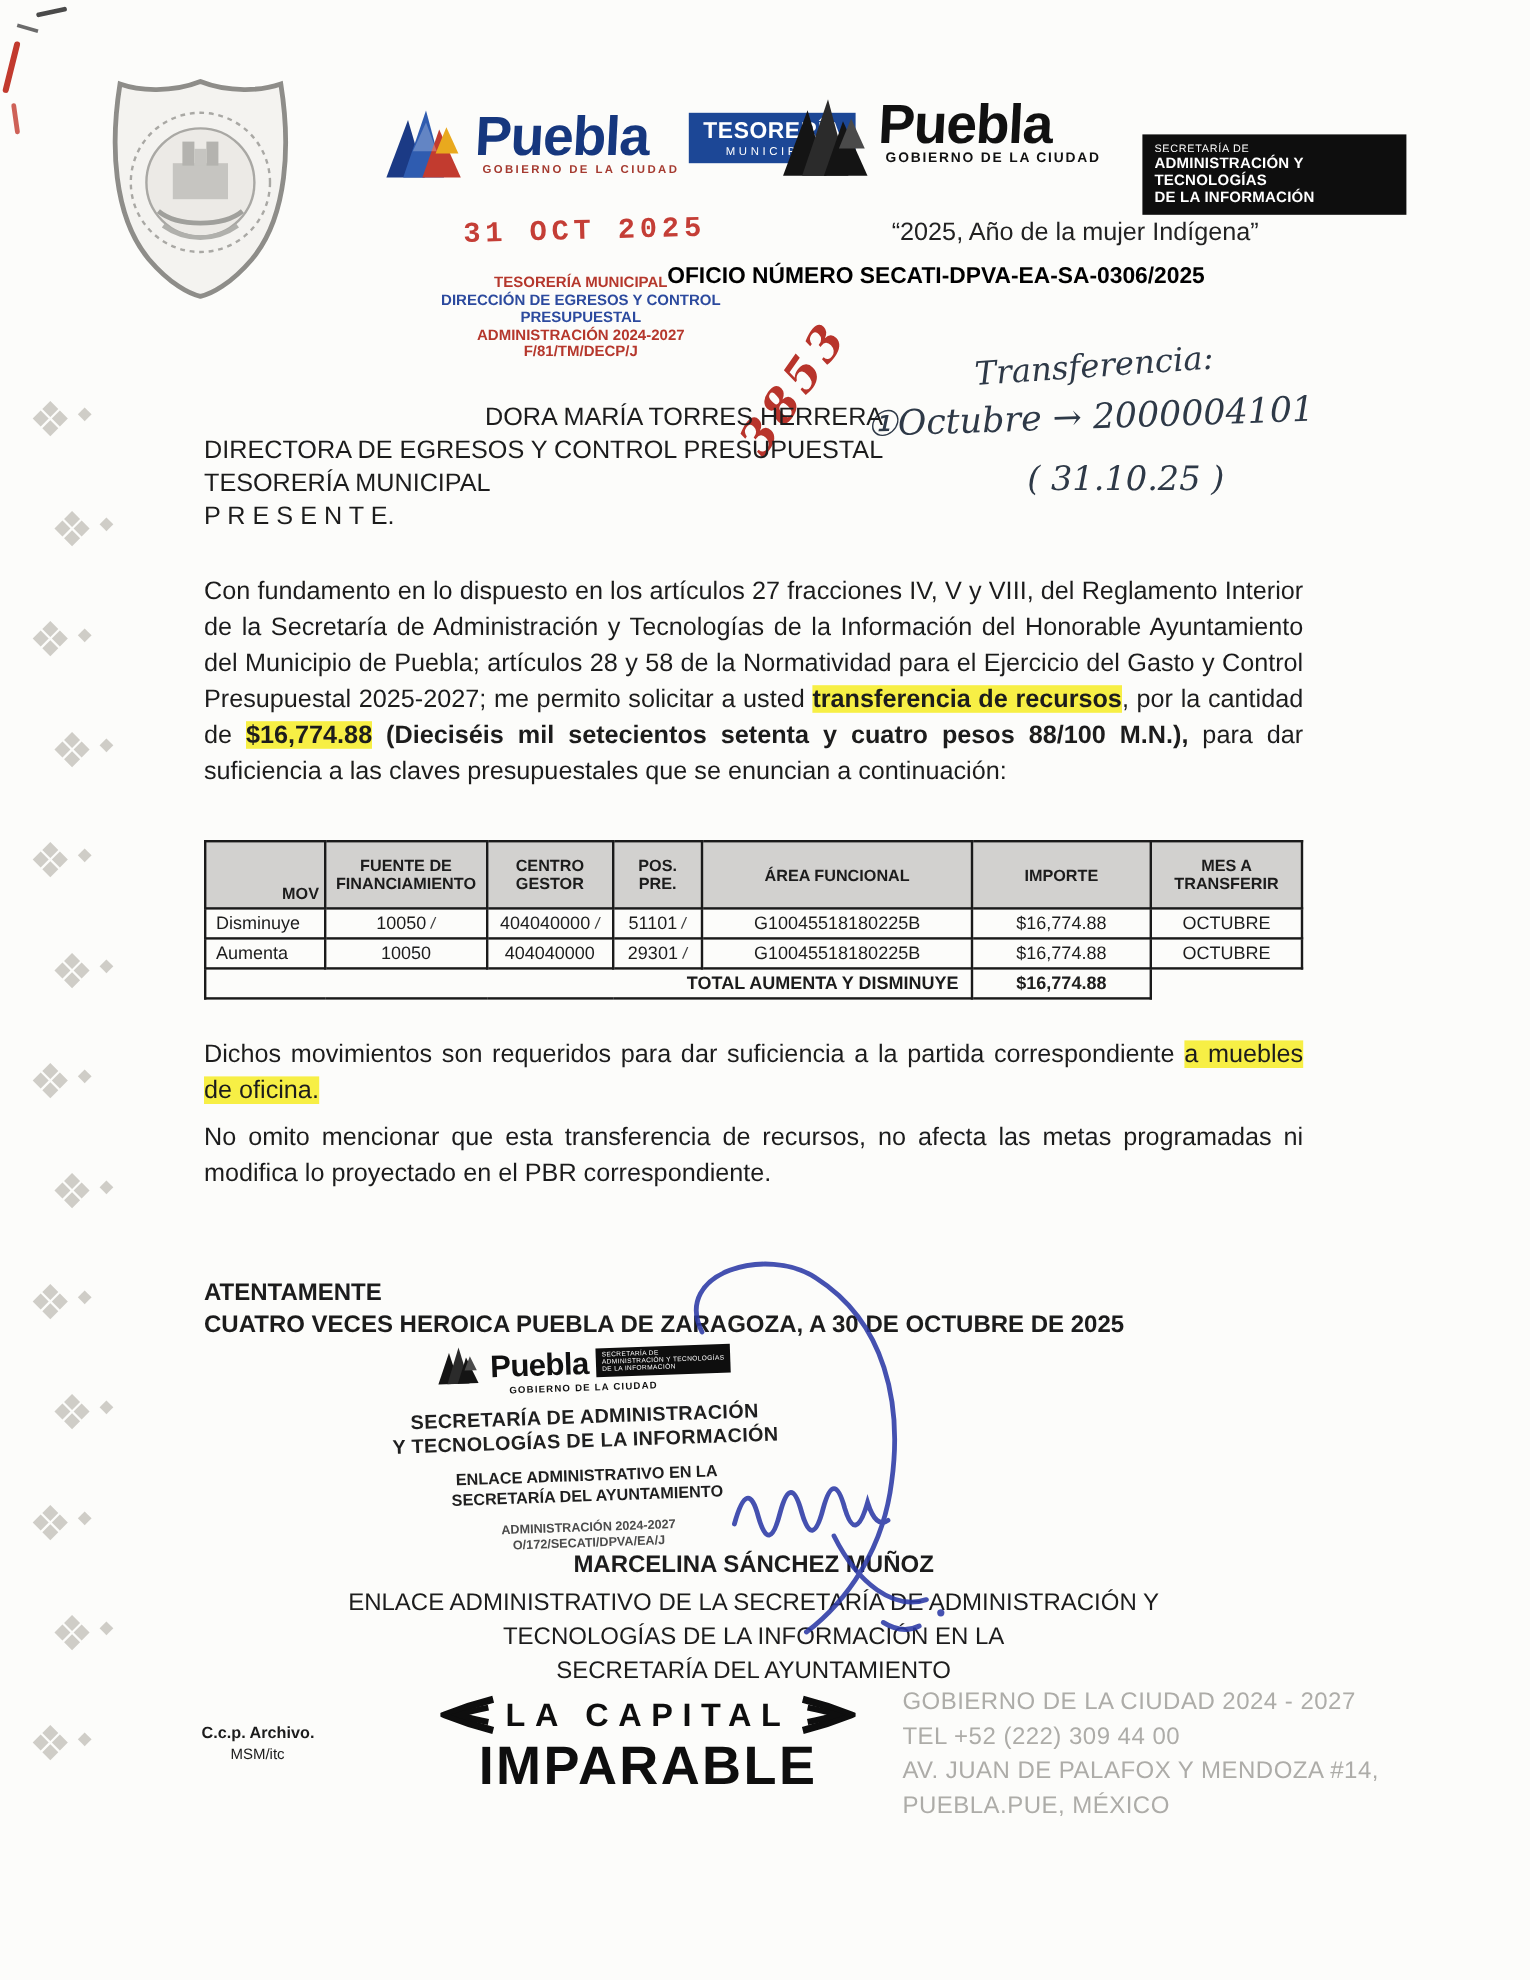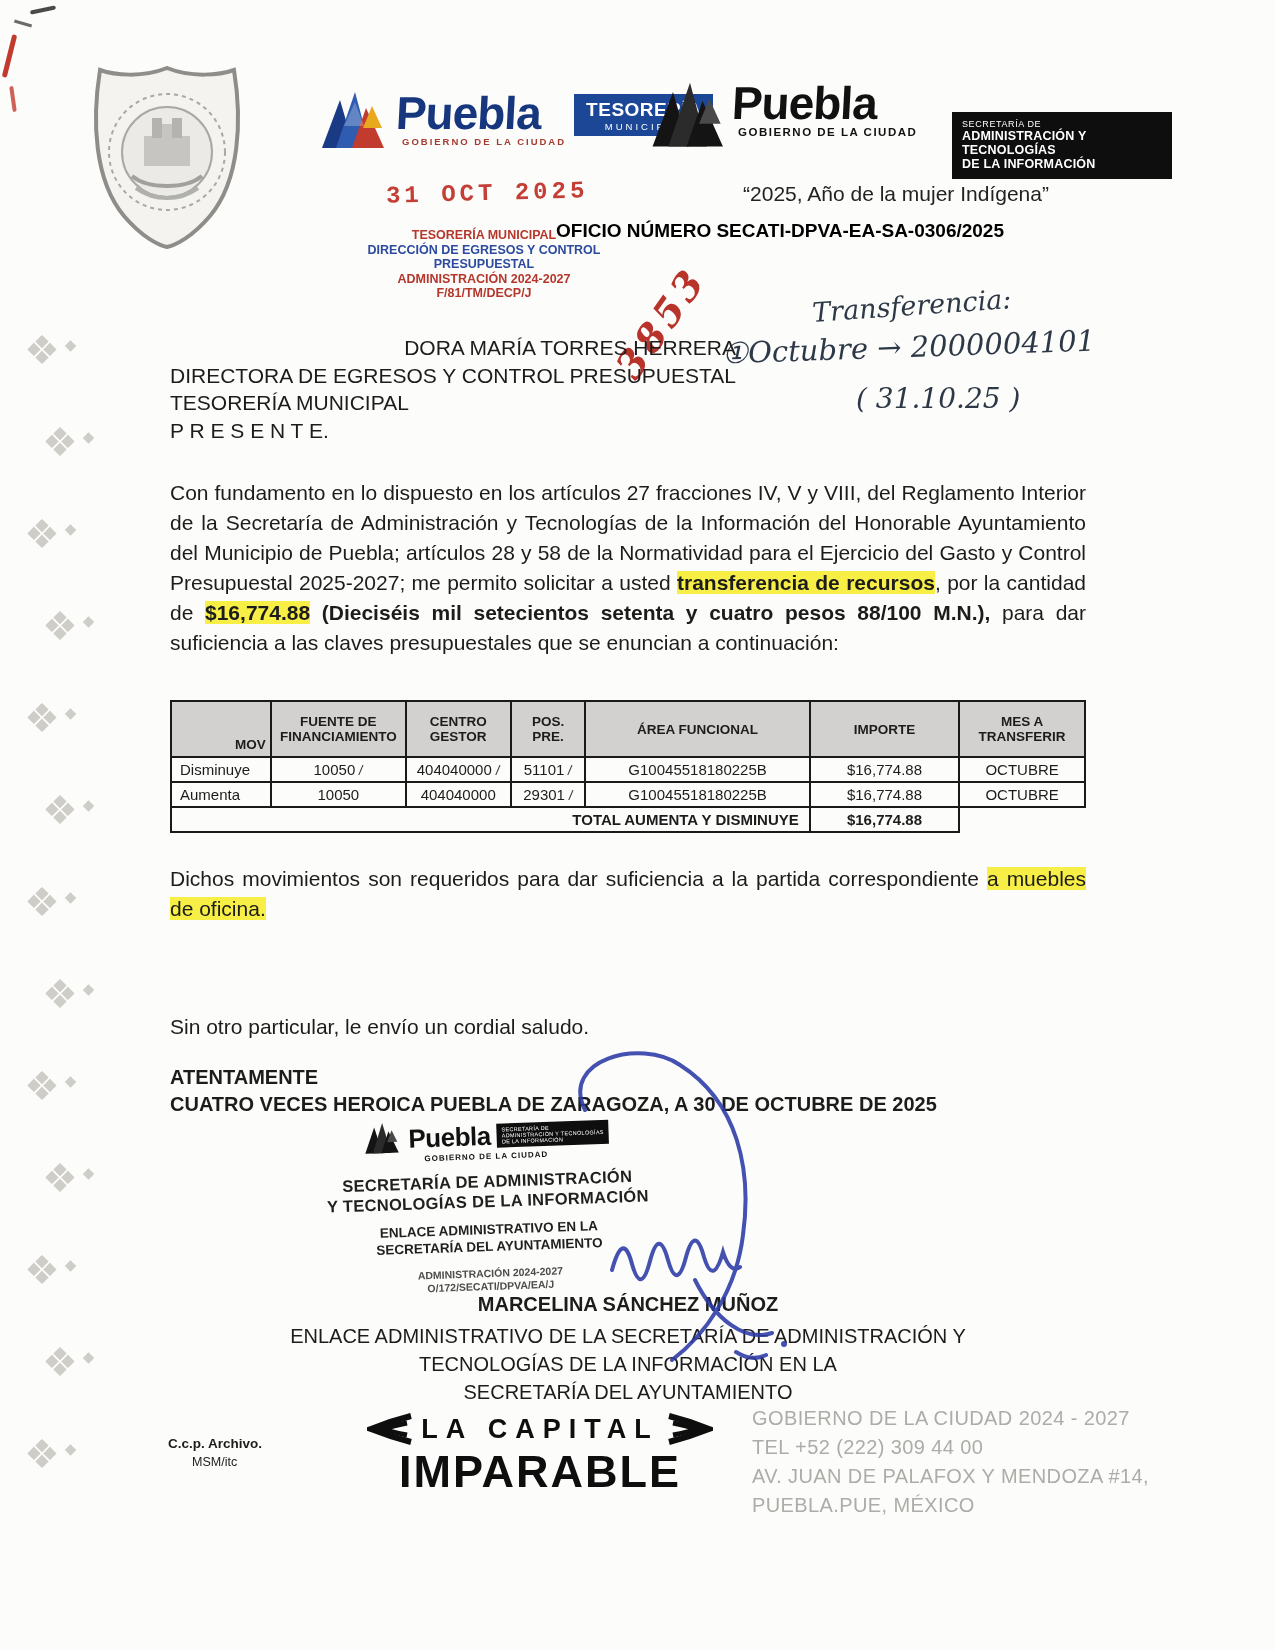--- a/index.html
+++ b/index.html
@@ -247,21 +247,21 @@
         <td colspan="5" class="total-label">TOTAL AUMENTA Y DISMINUYE</td>
         <td class="total-value">$16,774.88</td>
         <td class="nob"></td>
       </tr>
     </tbody>
   </table>
 
   <div class="abs para p2">
     <span>Dichos movimientos son requeridos para dar suficiencia a la partida correspondiente </span><span class="hl">a muebles de oficina.</span>
   </div>
-  <div class="abs para p4">Sin otro particular, le envío un cordial saludo.</div>
+  <div class="abs para p3">No omito mencionar que esta transferencia de recursos, no afecta las metas programadas ni modifica lo proyectado en el PBR correspondiente.</div>
 
   <div class="abs closeblock">
     <div>ATENTAMENTE</div>
     <div>CUATRO VECES HEROICA PUEBLA DE ZARAGOZA, A 30 DE OCTUBRE DE 2025</div>
   </div>
 
   <div class="abs sig-stamp">
     <div class="logorow">
       <svg width="40" height="40" viewBox="0 0 74 74">
         <polygon points="4,62 22,14 36,62" fill="#141414"></polygon>

